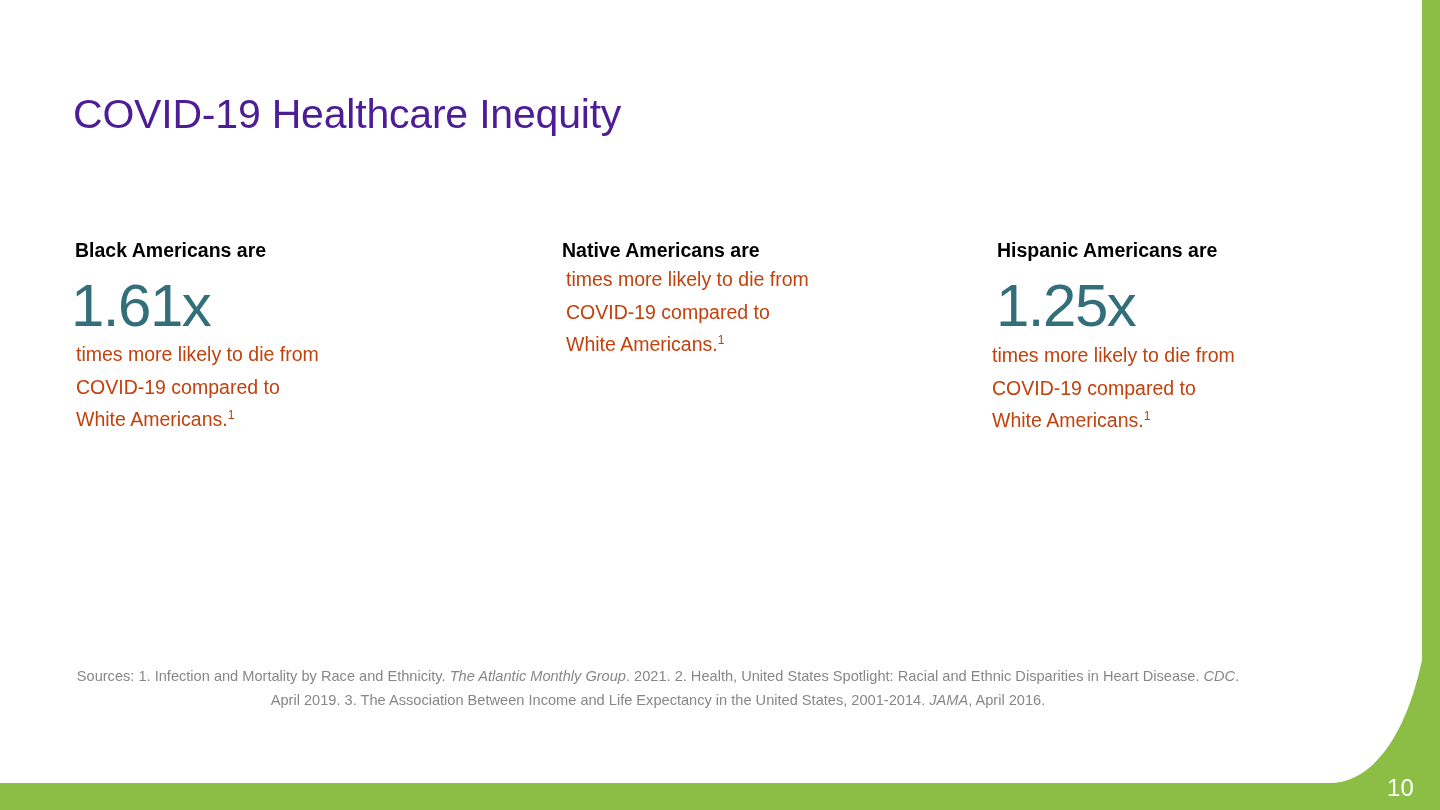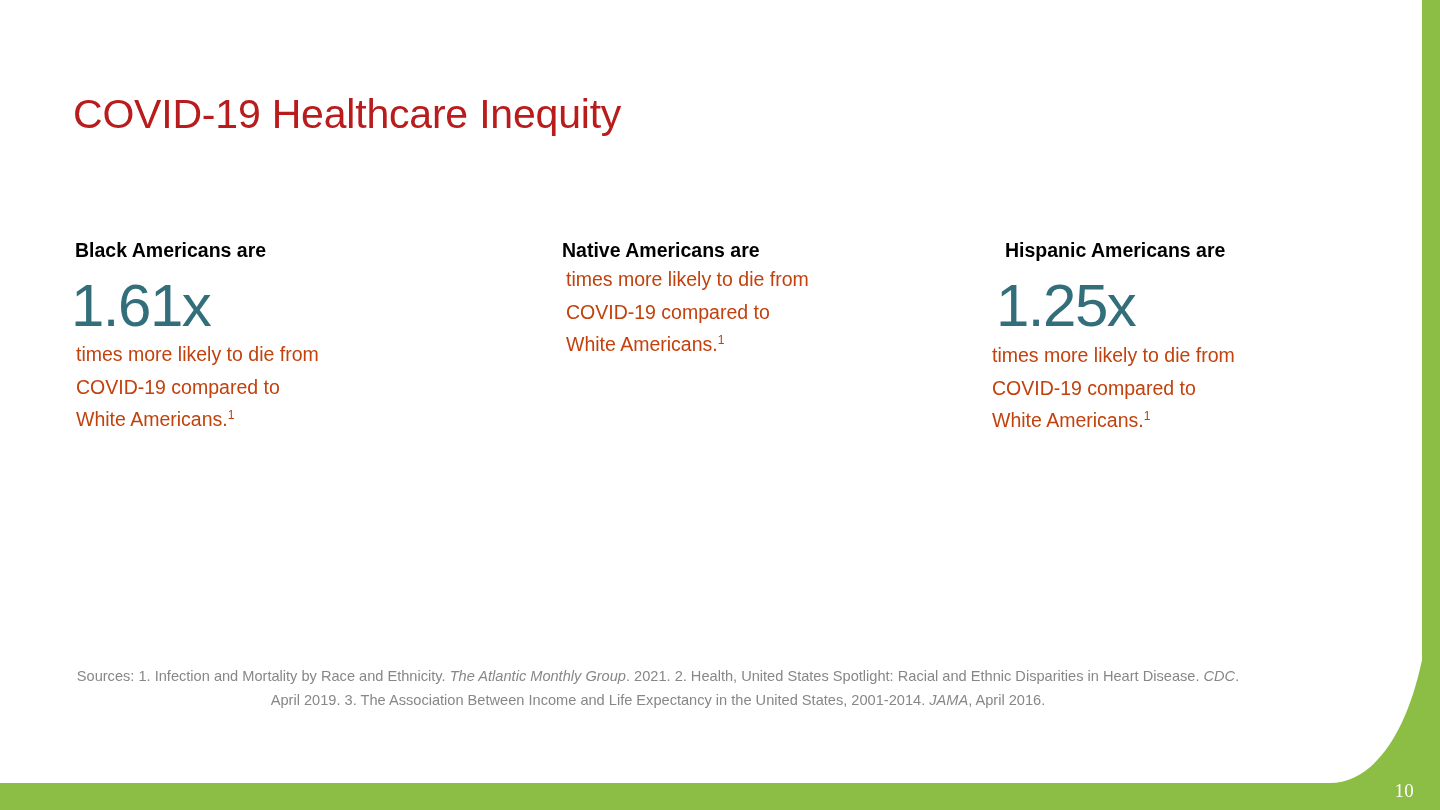--- a/index.html
+++ b/index.html
@@ -31,32 +31,32 @@
     height: 810px;
     pointer-events: none;
   }
 
   
   .page-number {
     position: absolute;
     right: 26px;
     bottom: 10px;
     color: #ffffff;
-    font-size: 19px;
+    font-size: 24px;
     line-height: 1;
     letter-spacing: .2px;
-    font-family: Liberation Serif, serif;
+    font-family: Liberation Sans, sans-serif;
   }
 
   
   .slide-title {
     position: absolute;
     left: 73px;
     top: 64px;
-    color: #b91c1c;
+    color: #4c1d95;
     font-size: 41px;
     line-height: 1.16;
     letter-spacing: -0.2px;
     font-weight: 400;
     white-space: nowrap;
   }
 
   
   .stats {
     position: absolute;
@@ -110,21 +110,21 @@
   }
 
   
   .stat-col.c0 .stat-value { margin-left: -4px; }
   .stat-col.c1 .stat-value { margin-left: 0px; }
   .stat-col.c2 .stat-value { margin-left: -1px; }
   .stat-col.c0 .stat-desc  { margin-left: 1px; margin-top: 0px; }
   .stat-col.c1 .stat-desc  { margin-left: 4px; margin-top: 1px; }
   .stat-col.c2 .stat-desc  { margin-left: -5px; margin-top: 1px; }
   .stat-col.c1 .stat-heading { margin-left: 0px; }
-  .stat-col.c2 .stat-heading { margin-left: 8px; }
+  .stat-col.c2 .stat-heading { margin-left: 0px; }
 
   
   .sources {
     position: absolute;
     left: 73px;
     top: 665px;
     width: 1170px;
     font-size: 14.6px;
     line-height: 1.62;
     color: #878787;

